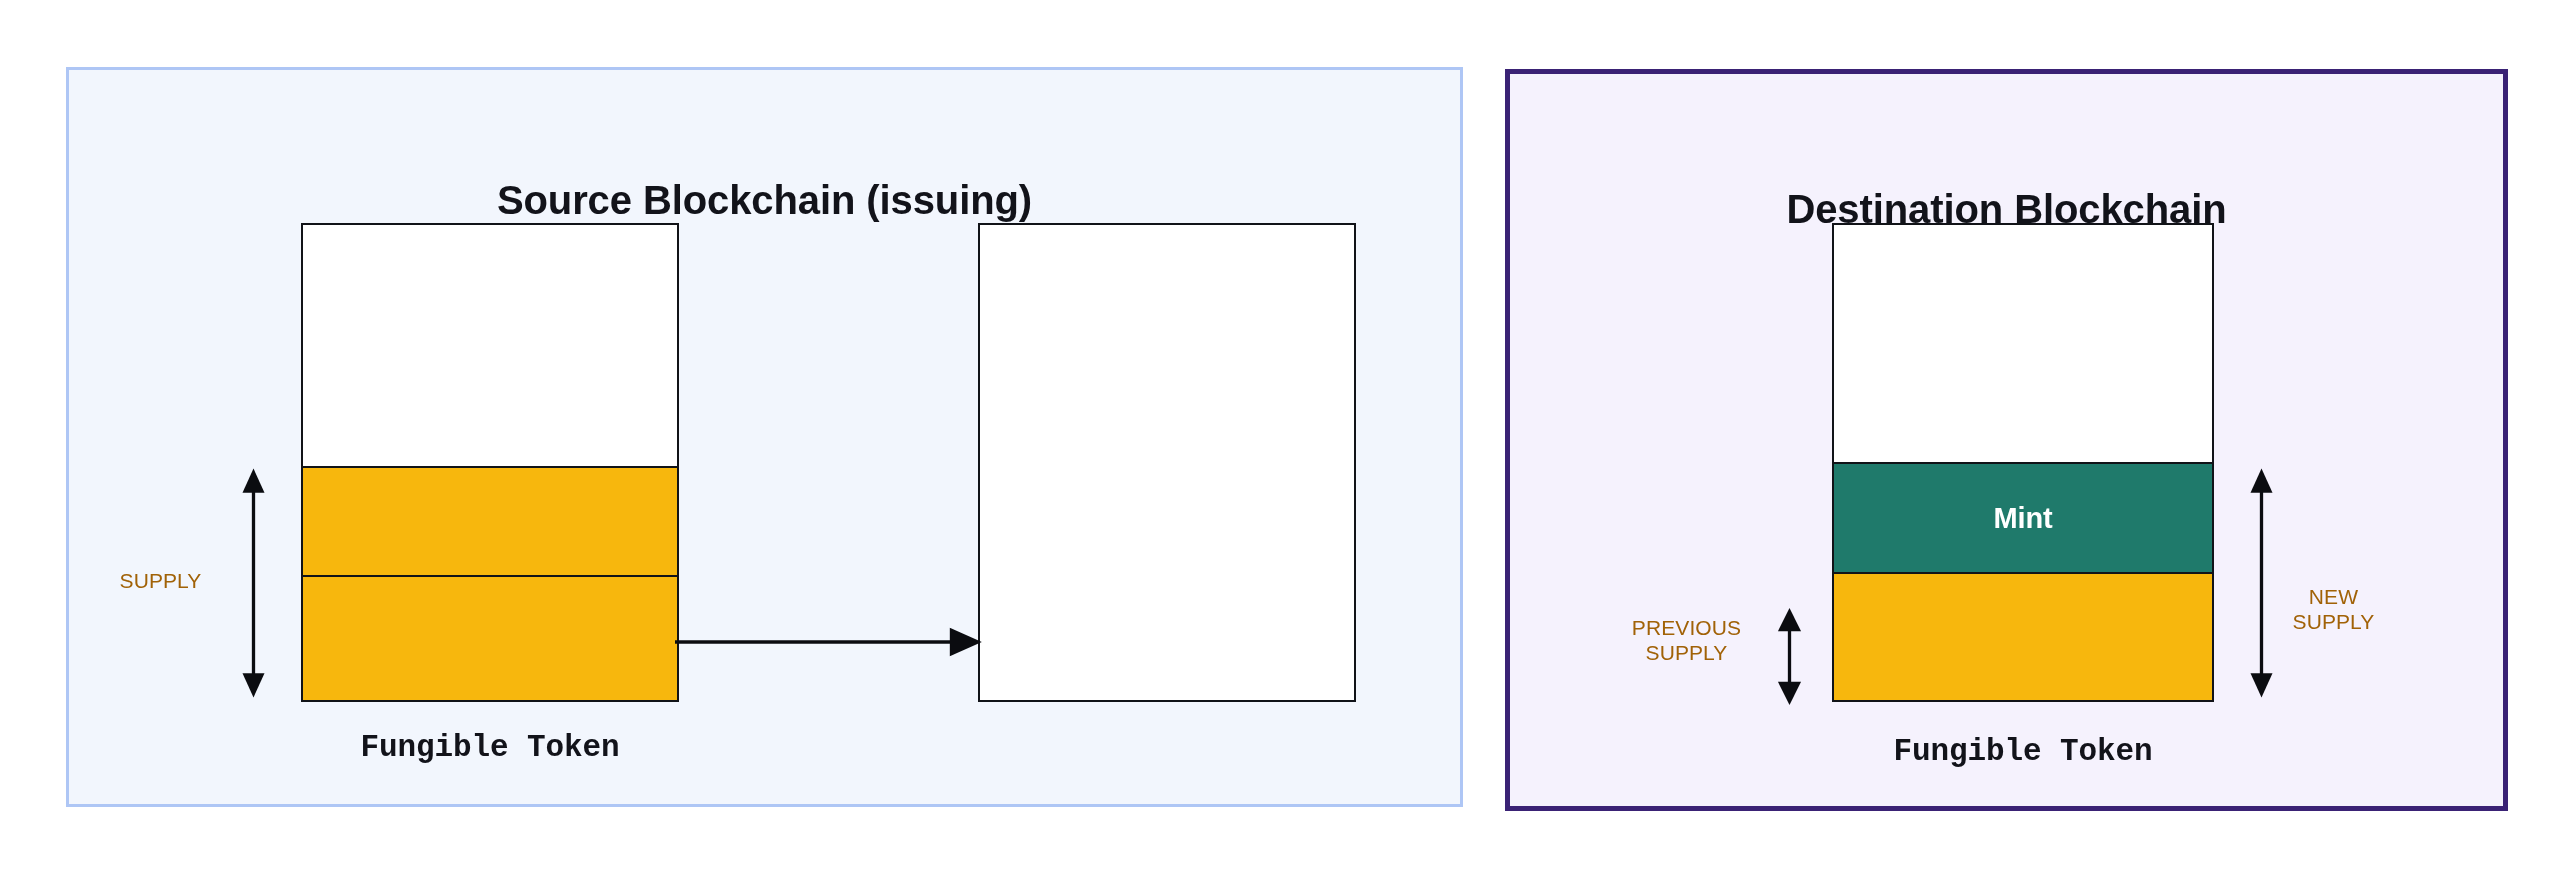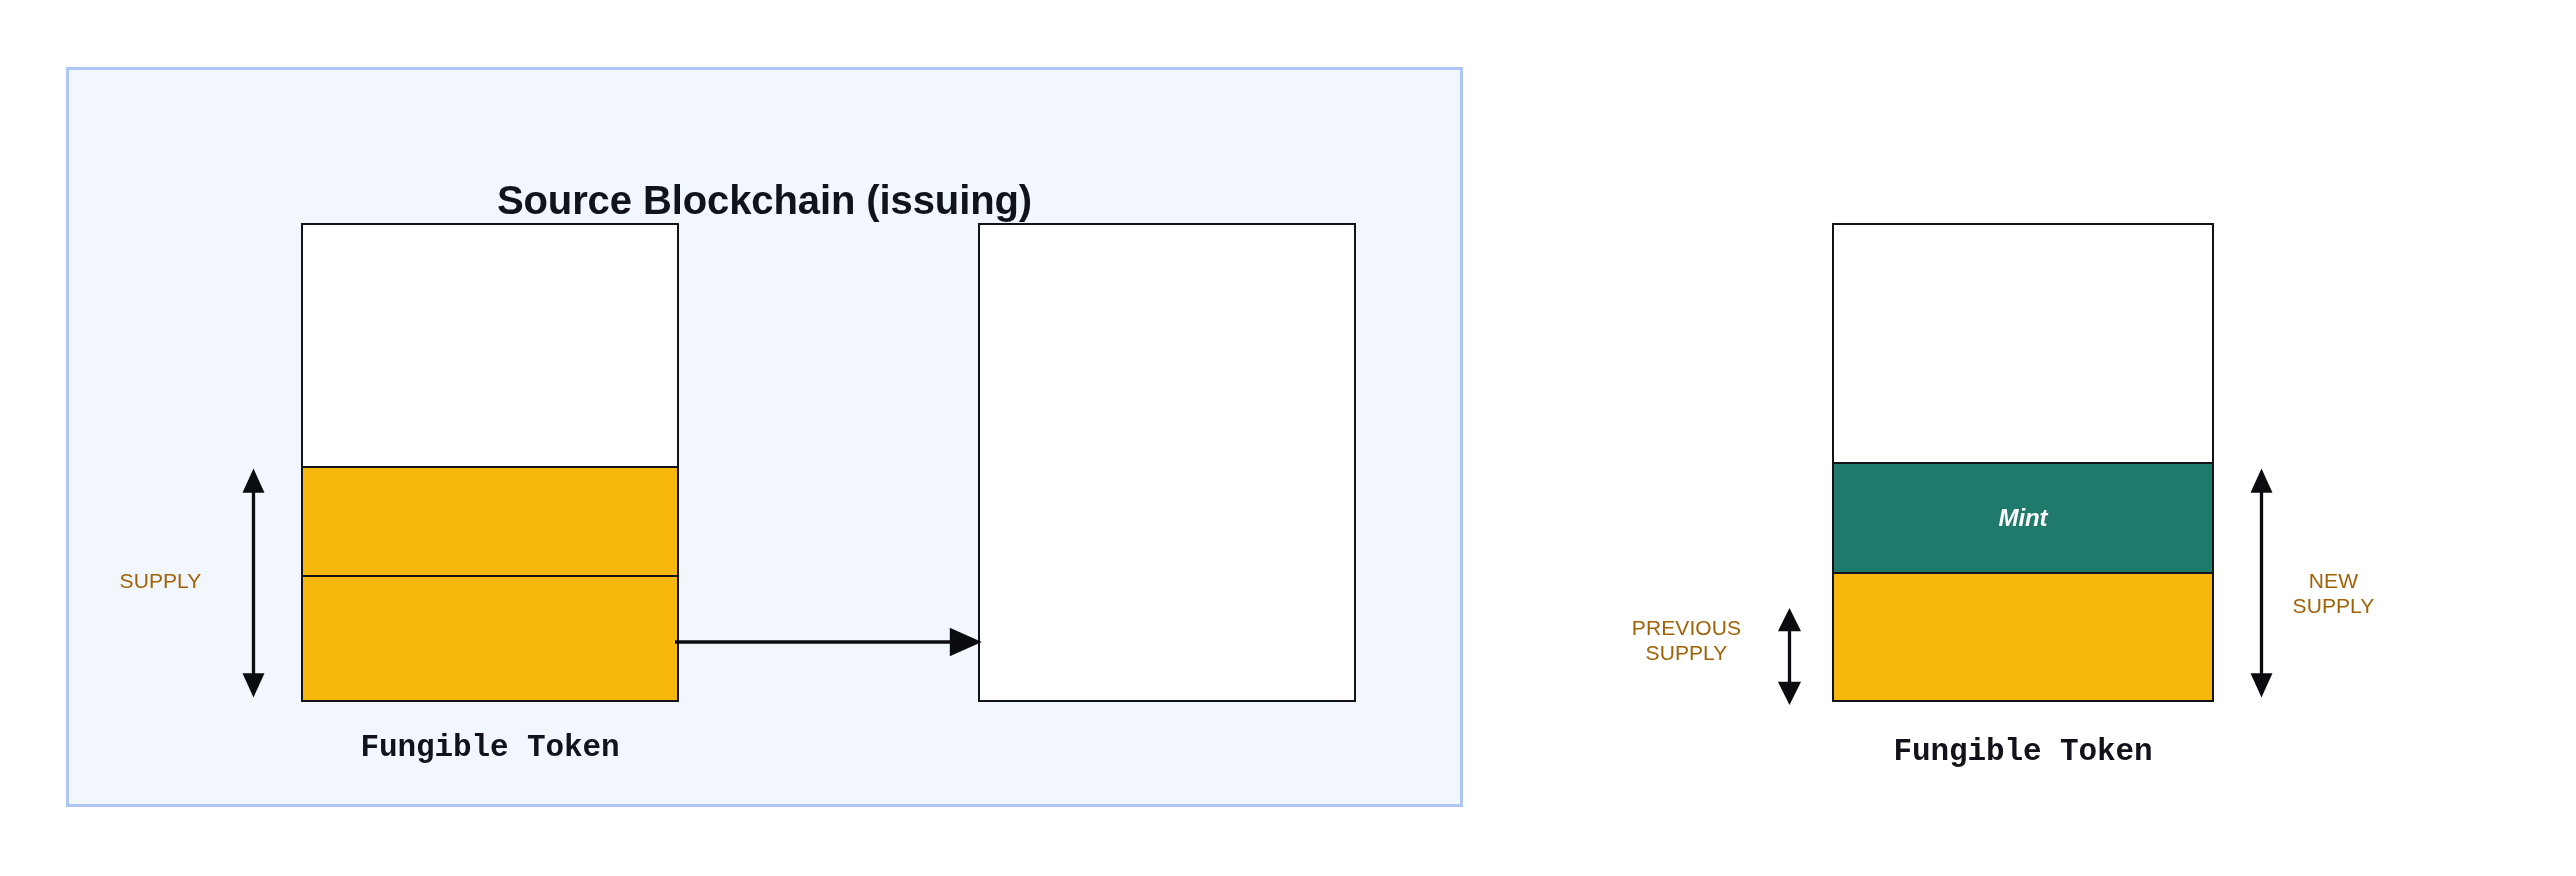--- a/index.html
+++ b/index.html
@@ -45,22 +45,22 @@
     box-sizing:border-box;
     display:flex;align-items:center;justify-content:center;
     width:100%;
   }
   .seg-empty{background:#ffffff;flex:1 1 auto;}
   .seg-gold{background:#f7b70d;}
   .seg-mint{background:#1f7a6b;}
   .seg-divider-top{border-top:2.8px solid #111318;}
 
   .seg-label{
-    font-size:24px;font-weight:700;color:#12131a;
-    letter-spacing:-0.1px;line-height:1;font-style:italic;
+    font-size:29px;font-weight:700;color:#12131a;
+    letter-spacing:-0.1px;line-height:1;
   }
   .seg-label-light{color:#ffffff;font-weight:600;}
 
   .bar-caption{
     position:absolute;left:0;right:0;text-align:center;
     font-size:31px;font-weight:600;color:#12131a;
     letter-spacing:-0.1px;line-height:1;white-space:nowrap;font-family:Liberation Mono, monospace;
   }
 
   
@@ -83,21 +83,21 @@
     white-space:pre-line;
   }
 
   #measure-supply{left:237px;top:467px;}
   #label-supply{left:94px;top:569px;width:133px;}
 
   #measure-previous-supply{left:1773px;top:607px;}
   #label-previous-supply{left:1612px;top:616px;width:149px;}
 
   #measure-new-supply{left:2245px;top:467px;}
-  #label-new-supply{left:2270px;top:569px;width:127px;}
+  #label-new-supply{left:2270px;top:585px;width:127px;}
 
   
   #arrow-transfer{position:absolute;left:675px;top:621px;}
   #arrow-transfer svg{display:block;}
 </style>
 </head>
 <body>
 
 <div class="stage">
 
@@ -129,20 +129,23 @@
   </div>
   <div class="measure-label" id="label-supply">SUPPLY</div>
 
   <div id="arrow-transfer">
     <svg width="309" height="42" viewBox="0 0 560 76" xmlns="http://www.w3.org/2000/svg">
       <line x1="0" y1="38" x2="508" y2="38" stroke="#0b0c10" stroke-width="6"></line>
       <polygon points="556,38 498,12 498,64" fill="#0b0c10"></polygon>
     </svg>
   </div>
 
+  <div class="panel" id="panel-destination">
+    <div class="panel-title" id="title-destination">Destination Blockchain</div>
+  </div>
 
   <div class="bar" id="bar-dest-token">
     <div class="seg seg-empty"></div>
     <div class="seg seg-mint seg-divider-top" style="height:110px;">
       <span class="seg-label seg-label-light">Mint</span>
     </div>
     <div class="seg seg-gold seg-divider-top" style="height:128px;">
       <span class="seg-label"></span>
     </div>
   </div>

